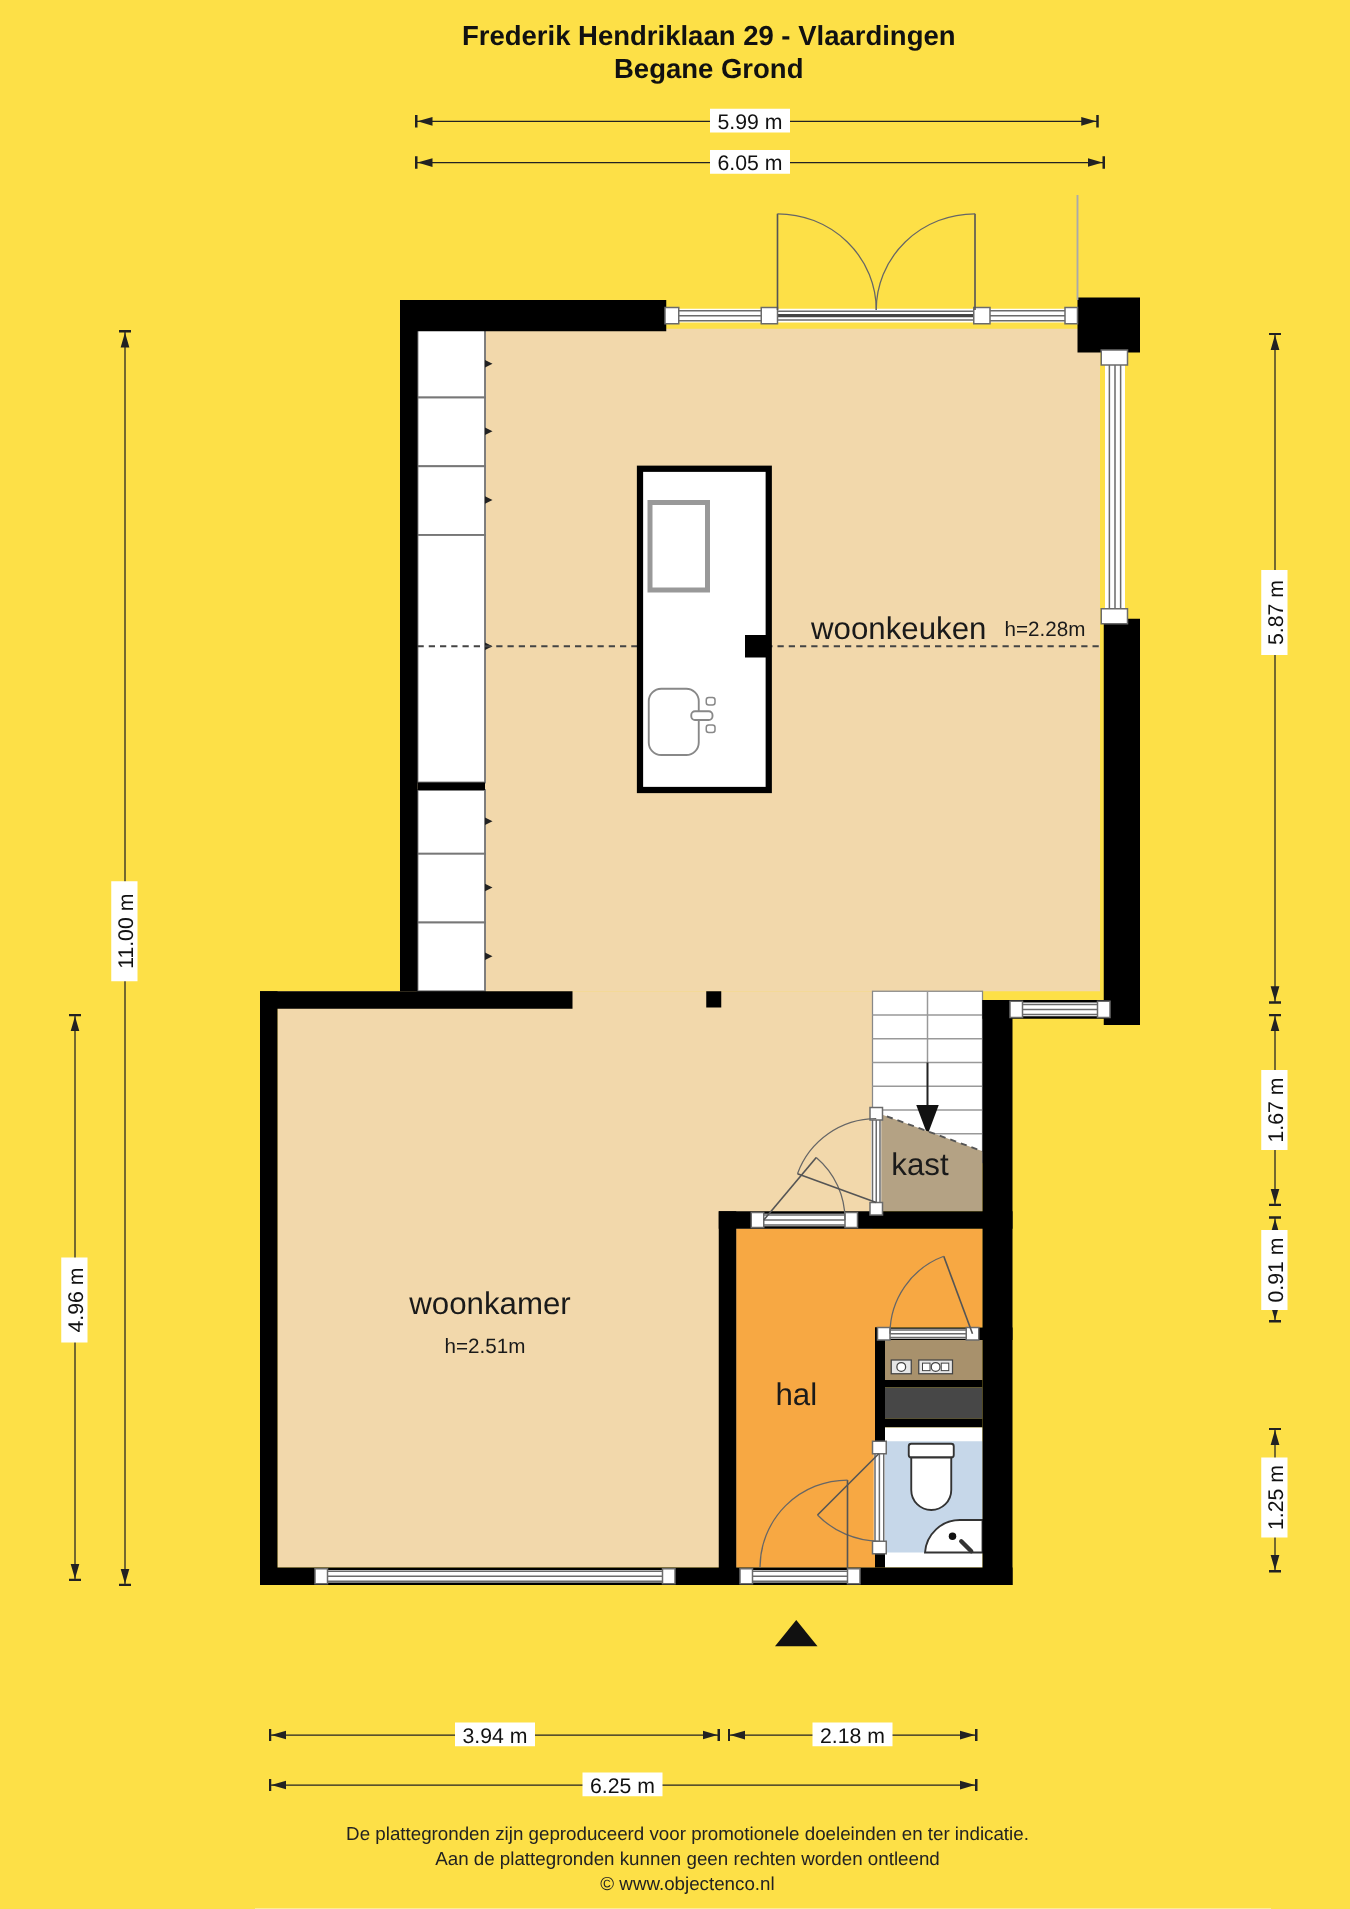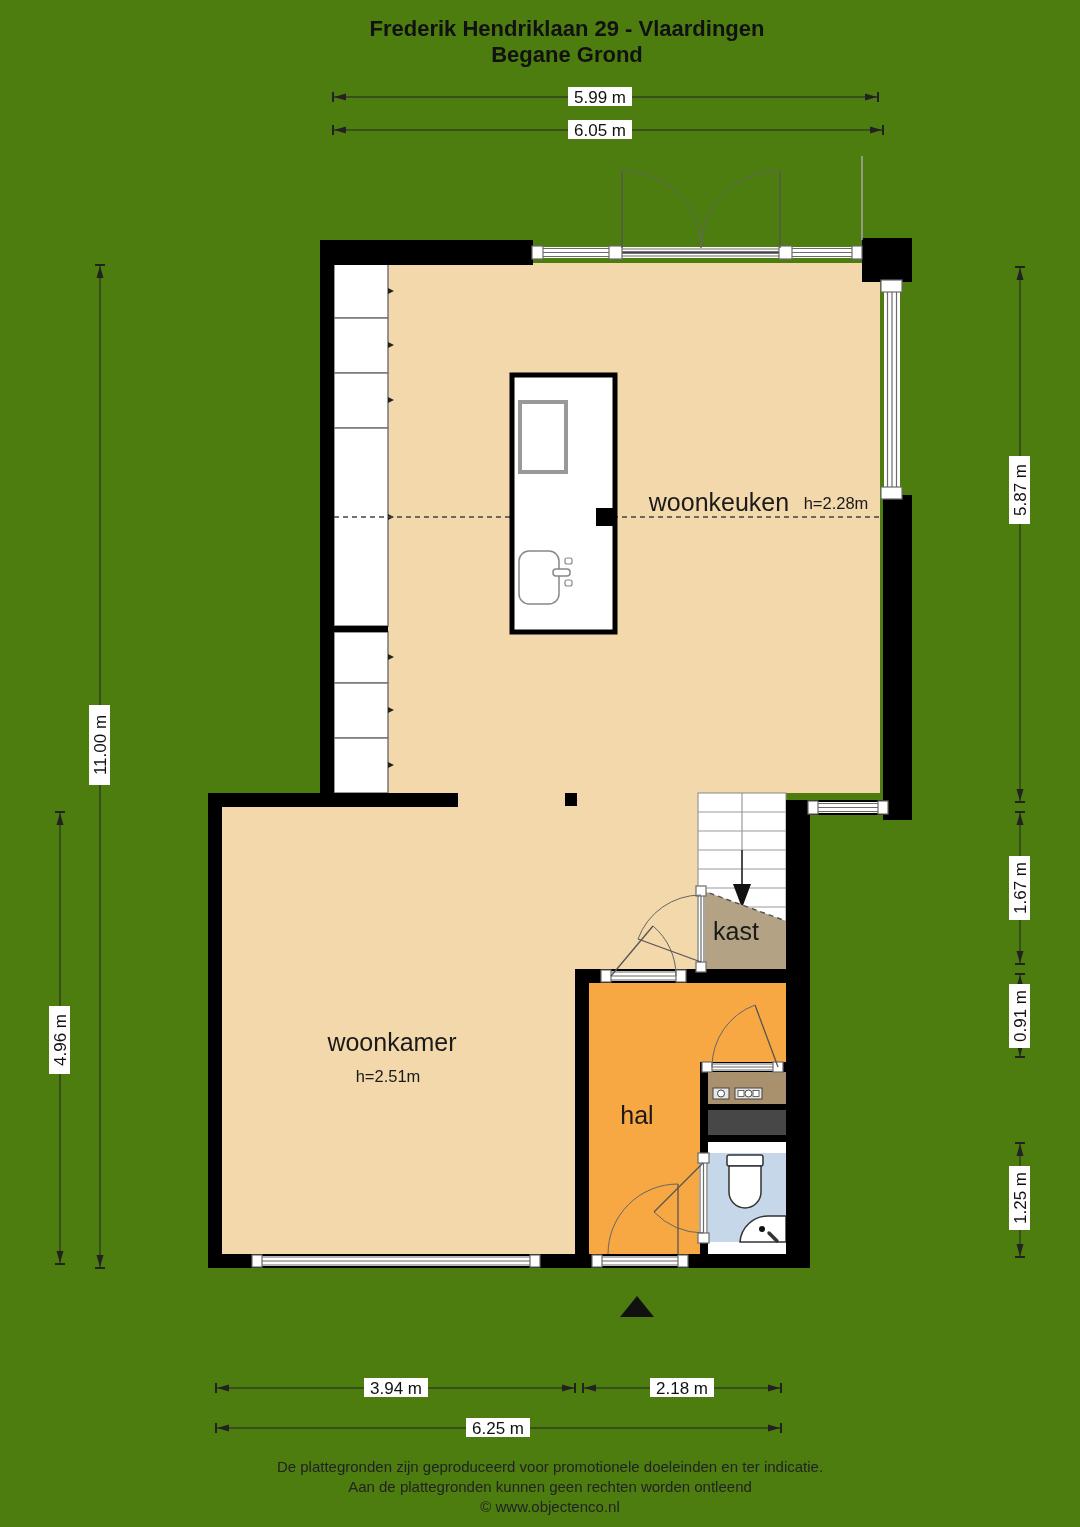--- a/index.html
+++ b/index.html
@@ -1,16 +1,16 @@
 <!DOCTYPE html>
 <html><head>
 <meta charset="utf-8">
 <style>
   html,body{margin:0;padding:0;background:#fff;}
-  .page{position:relative;width:1080px;height:1527px;background:#4d7c0f;font-family:"Liberation Sans",sans-serif;}
+  .page{position:relative;width:1080px;height:1527px;background:#fde047;font-family:"Liberation Sans",sans-serif;}
   svg{display:block;}
   .wall{fill:#000;}
   .winbox{fill:#fff;}
   .winline{stroke:#6b6b6b;stroke-width:1.2;fill:none;}
   .post{fill:#fff;stroke:#6b6b6b;stroke-width:1.2;}
   .leaf{stroke:#555;stroke-width:1.3;fill:none;}
   .arc{stroke:#666;stroke-width:1;fill:none;}
   .dim{stroke:#222;stroke-width:1;fill:none;}
   .dimbg{fill:#fff;}
   .dimt{font-size:17px;fill:#111;text-anchor:middle;}

